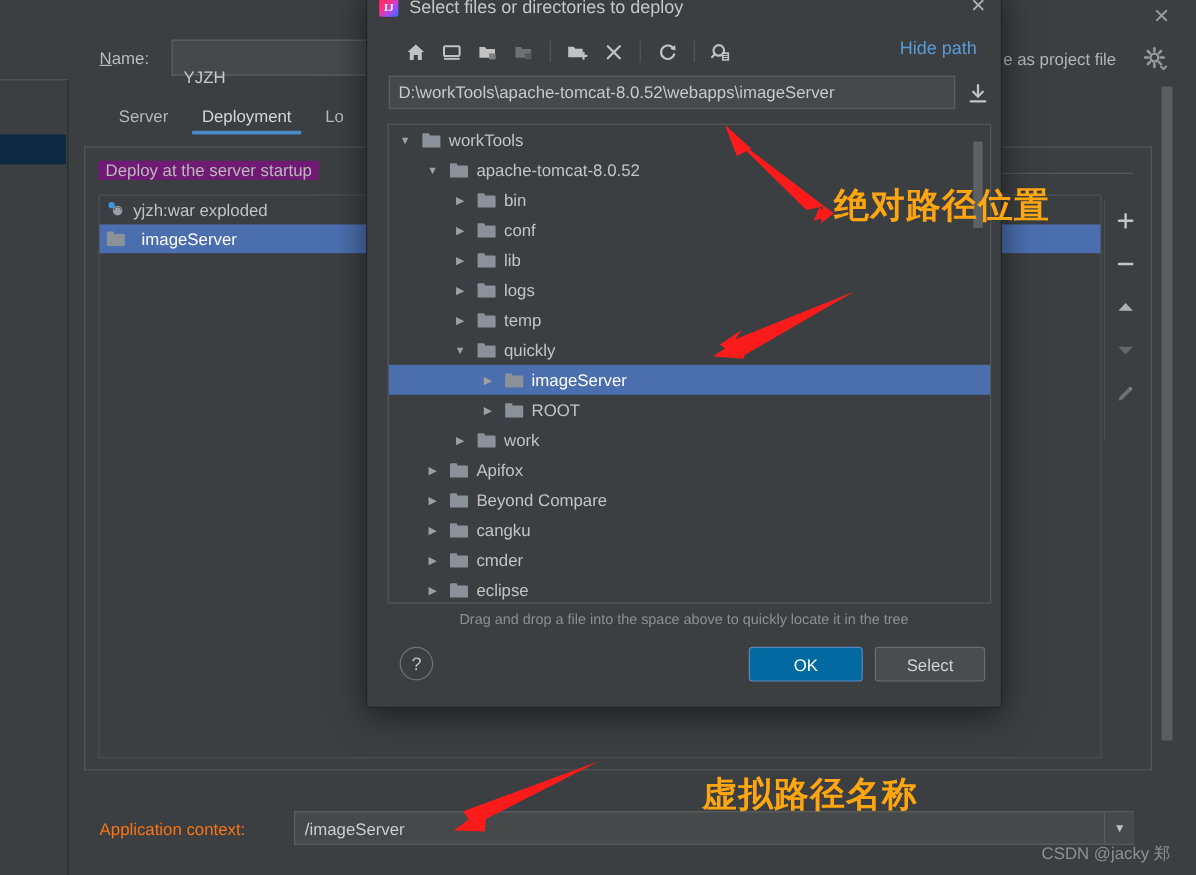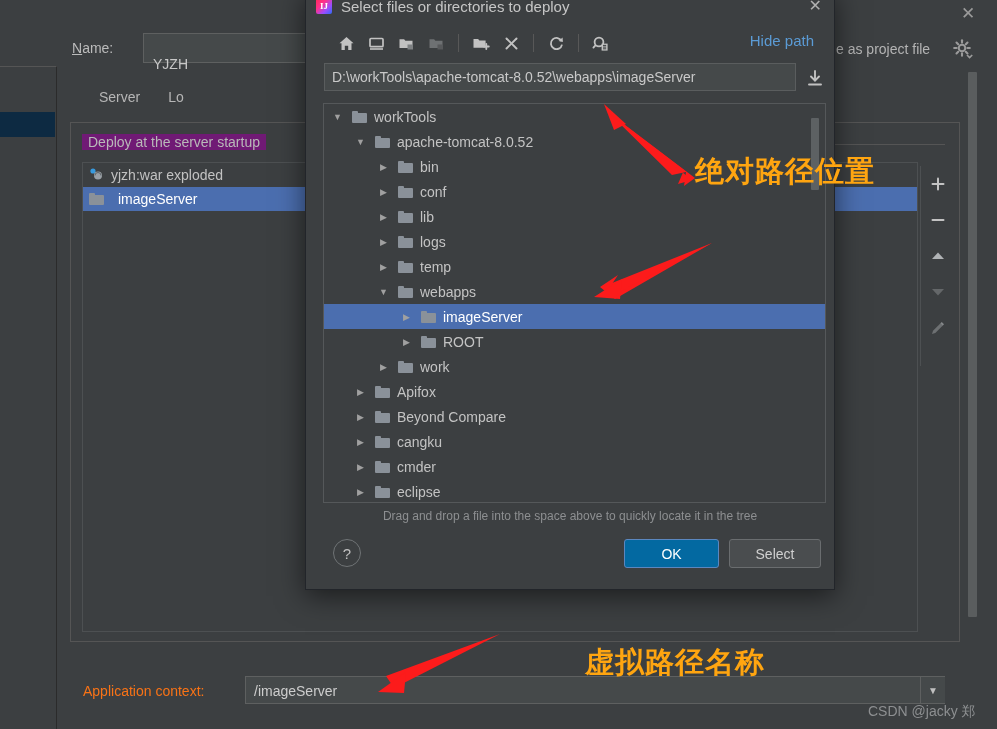--- a/index.html
+++ b/index.html
@@ -18,21 +18,21 @@
   
   #bg-dialog{left:0;top:0;width:997px;height:729px;background:#3c3f41;}
 
   #bg-close{left:955px;top:0px;width:26px;height:26px;display:flex;align-items:center;justify-content:center;color:#9a9a9a;font-size:17px;}
 
   
   #cfg-panel{left:0px;top:66px;width:56px;height:663px;background:#3c3f41;border-right:1px solid #2b2b2b;border-top:1px solid #555;}
   #cfg-sel{left:0px;top:112px;width:55px;height:25px;background:#0d2a42;}
 
   
-  #name-label{left:72px;top:40px;color:#bbbbbb;font-size:14px;}
+  #name-label{left:83px;top:40px;color:#bbbbbb;font-size:14px;}
   #name-label u{text-decoration:underline;}
   #name-field{left:143px;top:33px;width:176px;height:30px;background:#45494a;border:1px solid #5e6060;box-sizing:border-box;}
   #name-value{left:153px;top:40px;color:#c8c8c8;font-size:14px;margin-top:16px;}
 
   #store-label{left:836px;top:41px;color:#b4b4b4;font-size:14px;}
   #gear-icon{left:952px;top:38px;width:22px;height:22px;}
 
   
   #tabs{left:85px;top:80px;height:34px;display:flex;align-items:center;gap:0px;}
   .tab{padding:0 14px;font-size:14px;color:#b6b6b6;height:34px;display:flex;align-items:center;position:relative;}
@@ -132,20 +132,21 @@
           <line x1="13.8" y1="13.8" x2="15.5" y2="15.5"></line>
         <line x1="15.5" y1="4.5" x2="13.8" y2="6.2"></line>
           <line x1="6.2" y1="13.8" x2="4.5" y2="15.5"></line>
       </g>
       <path d="M15 17 l2.6 2.6 l2.6 -2.6" fill="none" stroke="#9b9b9b" stroke-width="1.7"></path>
     </svg>
   </div>
 
   <div class="abs" id="tabs">
     <div class="tab">Server</div>
+    <div class="tab active">Deployment</div>
     <div class="tab">Lo</div>
   </div>
 
   <div class="abs" id="deploy-box"></div>
   <div class="abs" id="deploy-legend">Deploy at the server startup</div>
   <div class="abs" id="legend-line"></div>
 
   <div class="abs" id="deploy-list">
     <div class="dep-row">
       <span>
@@ -324,21 +325,21 @@
         <span>logs</span>
       </div>
       <div class="tnode" style="padding-left: 52px;">
         <span class="tri">▶</span>
         <span class="folder" style="margin-left: 7px;"></span>
         <span>temp</span>
       </div>
       <div class="tnode" style="padding-left: 52px;">
         <span class="tri">▼</span>
         <span class="folder" style="margin-left: 7px;"></span>
-        <span>webapps</span>
+        <span>quickly</span>
       </div>
       <div class="tnode sel" style="padding-left: 75px;">
         <span class="tri">▶</span>
         <span class="folder" style="margin-left: 7px;"></span>
         <span>imageServer</span>
       </div>
       <div class="tnode" style="padding-left: 75px;">
         <span class="tri">▶</span>
         <span class="folder" style="margin-left: 7px;"></span>
         <span>ROOT</span>

